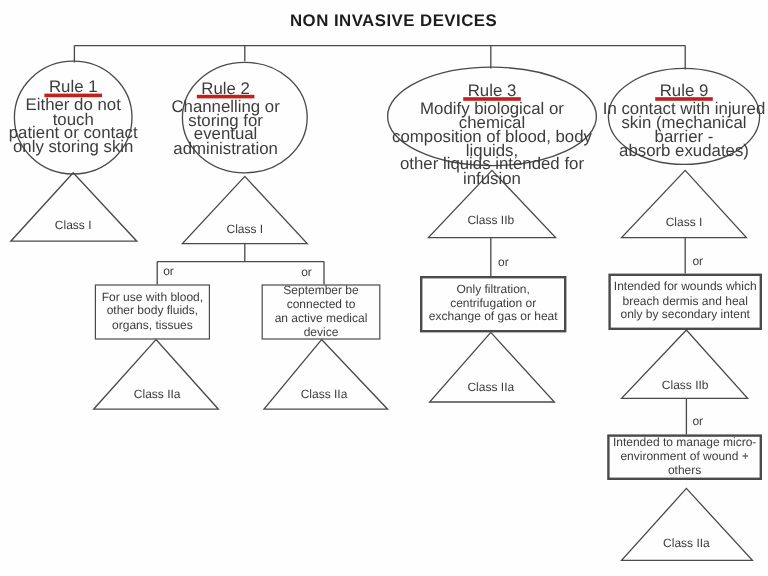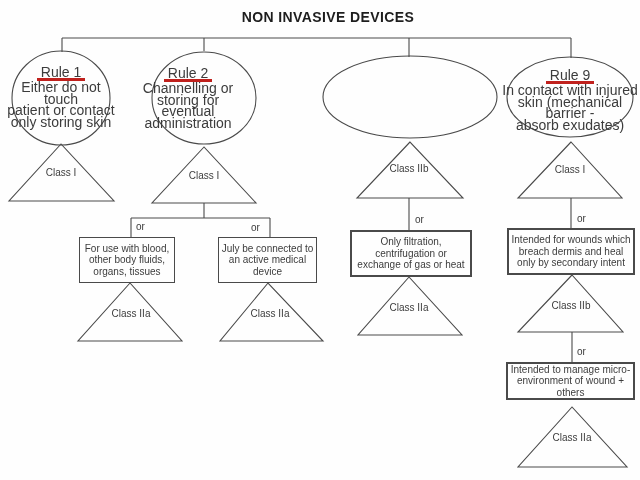--- a/index.html
+++ b/index.html
@@ -45,20 +45,21 @@
     line-height:11px;
   }
   .rule-desc{
     white-space:pre-line;
   }
   .class-label{
     position:absolute;
     width:80px;
     text-align:center;
     font-size:10px;
+    margin-top:16px;
   }
   .or-label{
     position:absolute;
     font-size:10px;
   }
   .cond-box{
     position:absolute;
     border:1px solid var(--line);
     display:flex;
     align-items:center;
@@ -111,20 +112,26 @@
 only storing skin</div>
   </div>
 
   <div class="ellipse-text" style="left:133px;top:68px;width:110px">
     <span class="rule-label">Rule 2</span>
     <div class="rule-desc">Channelling or
 storing for eventual
 administration</div>
   </div>
 
+  <div class="ellipse-text" style="left:321px;top:70px;width:178px">
+    <span class="rule-label">Rule 3</span>
+    <div class="rule-desc">Modify biological or chemical
+composition of blood, body liquids,
+other liquids intended for infusion</div>
+  </div>
 
   <div class="ellipse-text" style="left:502px;top:70px;width:136px">
     <span class="rule-label">Rule 9</span>
     <div class="rule-desc">In contact with injured
 skin (mechanical barrier -
 absorb exudates)</div>
   </div>
 
   <div class="class-label" style="left:21px;top:167px">Class I</div>
   <div class="class-label" style="left:164px;top:170px">Class I</div>
@@ -133,21 +140,21 @@
 
   <div class="or-label" style="left:136px;top:221px">or</div>
   <div class="or-label" style="left:251px;top:222px">or</div>
   <div class="or-label" style="left:415px;top:214px">or</div>
   <div class="or-label" style="left:577px;top:213px">or</div>
   <div class="or-label" style="left:577px;top:346px">or</div>
 
   <div class="cond-box" style="left:79px;top:237px;width:96px;height:46px">For use with blood,
 other body fluids,
 organs, tissues</div>
-  <div class="cond-box" style="left:218px;top:237px;width:99px;height:46px">July be connected to
+  <div class="cond-box" style="left:218px;top:237px;width:99px;height:46px">September be connected to
 an active medical
 device</div>
   <div class="cond-box thick" style="left:350px;top:230px;width:122px;height:47px">Only filtration,
 centrifugation or
 exchange of gas or heat</div>
   <div class="cond-box thick" style="left:507px;top:228px;width:128px;height:47px">Intended for wounds which
 breach dermis and heal
 only by secondary intent</div>
   <div class="cond-box thick" style="left:506px;top:362px;width:129px;height:38px">Intended to manage micro-
 environment of wound +

